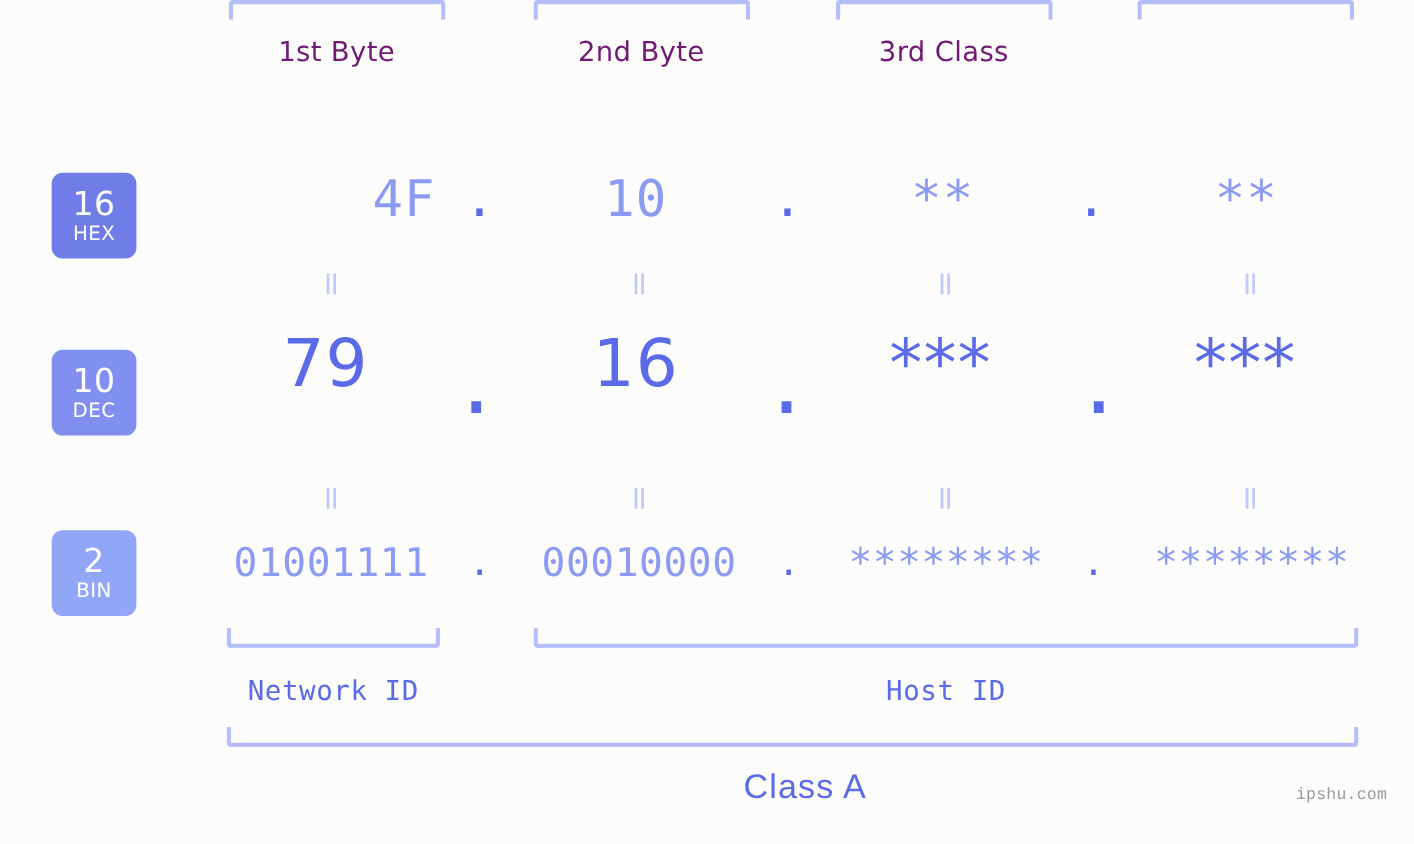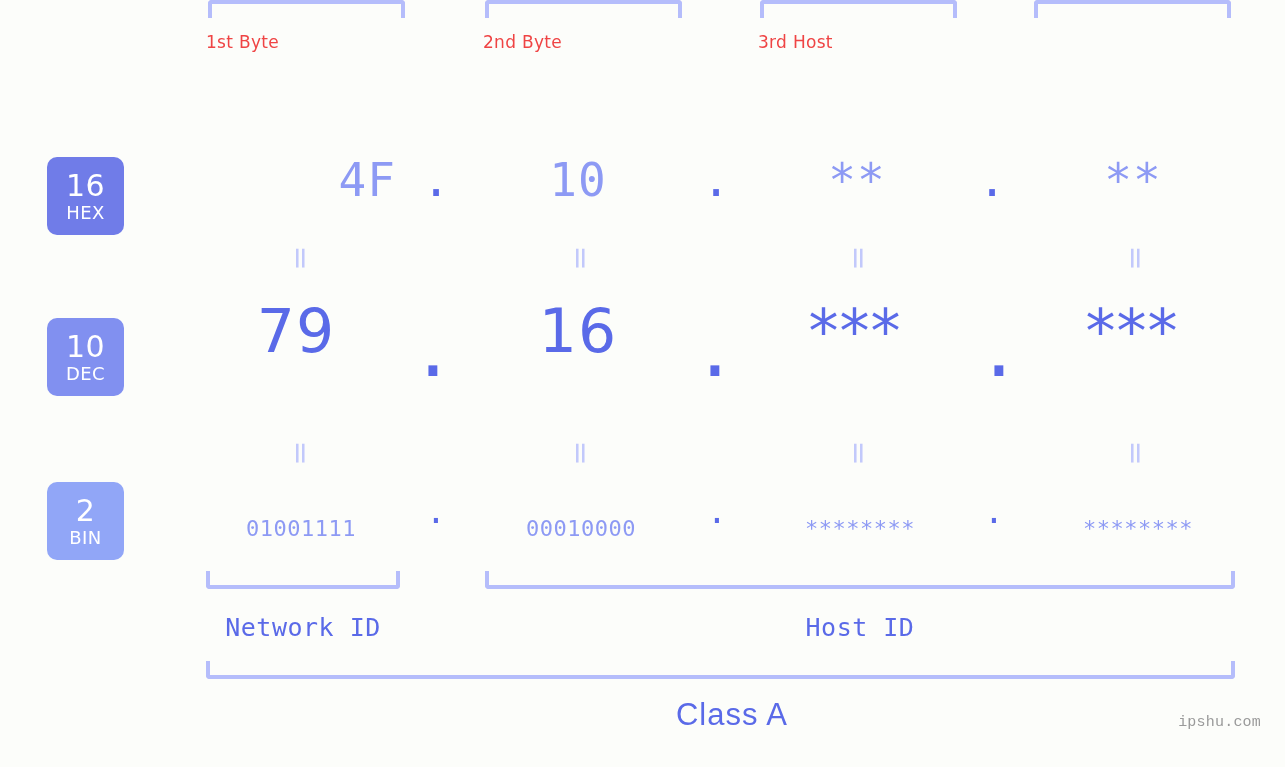--- a/index.html
+++ b/index.html
@@ -18,23 +18,23 @@
     position: relative;
     width: 1285px;
     height: 767px;
   }
 
   
   .byte-head {
     position: absolute;
     top: 32px;
     width: 200px;
-    text-align: left;
-    font-size: 17px;
-    color: #ef4444;
+    text-align: center;
+    font-size: 25px;
+    color: #701a75;
     font-family: "DejaVu Sans", sans-serif;
     letter-spacing: 0.3px;
   }
 
   
   .bracket-top {
     position: absolute;
     height: 18px;
     border-top: 4px solid #b5bdfb;
     border-left: 4px solid #b5bdfb;
@@ -123,24 +123,23 @@
     top: 296px;
     width: 40px;
     font-size: 86px;
     color: #5a6ae8;
     font-family: "DejaVu Sans", sans-serif;
   }
 
   
   .row-bin .val-cell {
     top: 492px;
-    font-size: 22px;
+    font-size: 36px;
     color: #8d9af4;
     letter-spacing: 0.5px;
-    margin-top: 24px;
   }
   .row-bin .dot-cell {
     top: 492px;
     width: 40px;
     font-size: 33px;
     color: #5a6ae8;
   }
 
   
   .eq {
@@ -183,21 +182,21 @@
     letter-spacing: 0.2px;
   }
 </style>
 </head>
 <body>
 
 <div class="canvas">
 
   <div class="byte-head" style="left:206px;">1st Byte</div>
   <div class="byte-head" style="left:483px;">2nd Byte</div>
-  <div class="byte-head" style="left:758px;">3rd Host</div>
+  <div class="byte-head" style="left:758px;">3rd Class</div>
 
   <div class="bracket-top" style="left:208px;  width:197px;"></div>
   <div class="bracket-top" style="left:485px;  width:197px;"></div>
   <div class="bracket-top" style="left:760px;  width:197px;"></div>
   <div class="bracket-top" style="left:1034px; width:197px;"></div>
 
   <div class="badge badge-hex">
     <span class="num">16</span>
     <span class="lbl">HEX</span>
   </div>

